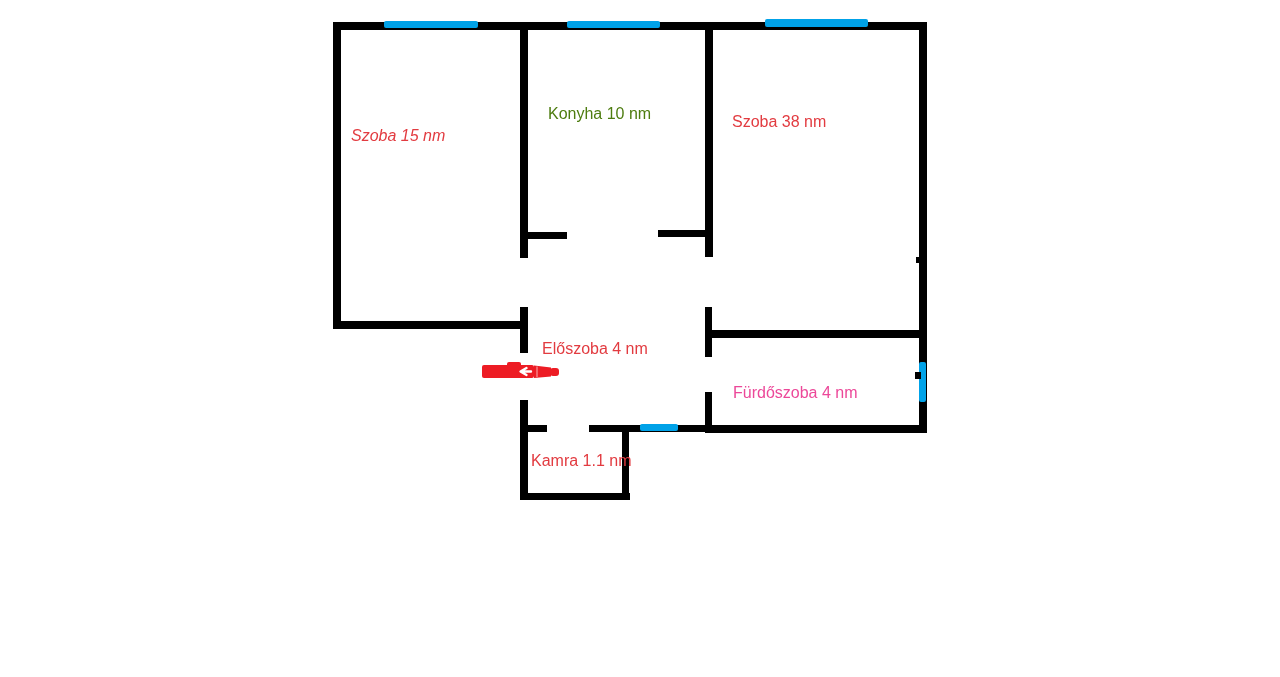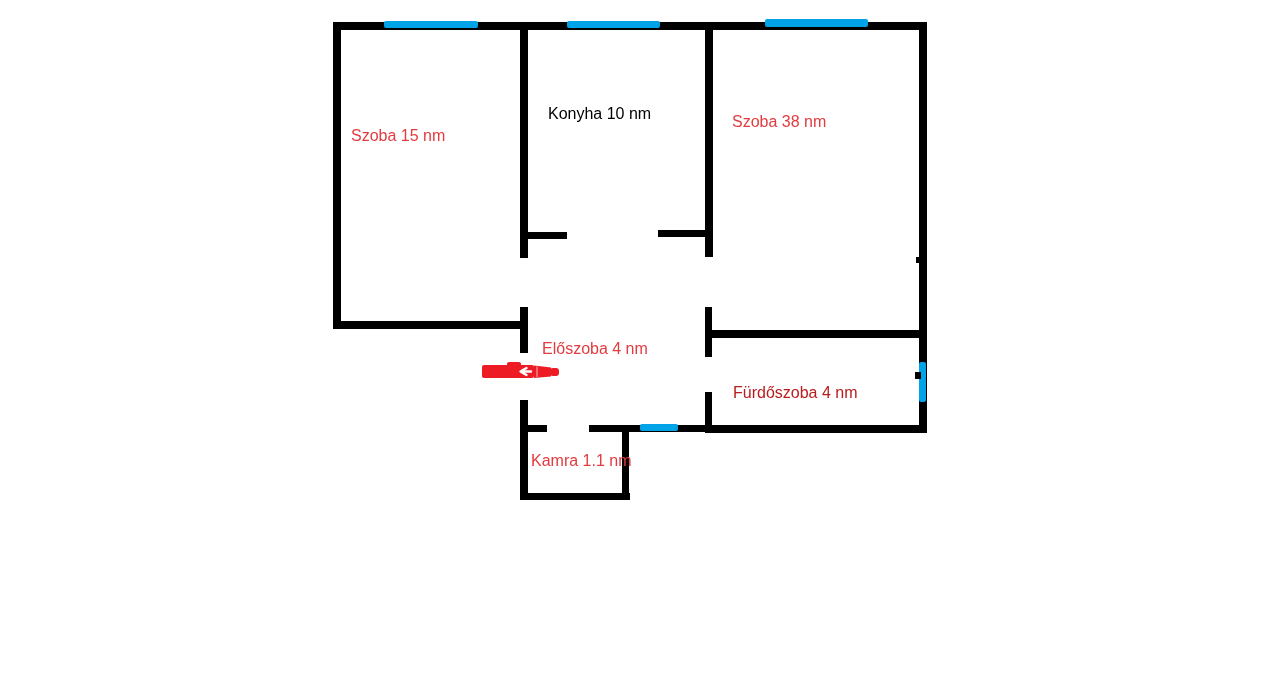--- a/index.html
+++ b/index.html
@@ -65,25 +65,25 @@
       <div class="wall" style="left: 705px; top: 425px; width: 222px; height: 8px; background: rgb(0, 0, 0);"></div>
       <div class="window-seg" style="left: 384px; top: 21px; width: 94px; height: 7px; background: rgb(0, 162, 232);"></div>
       <div class="window-seg" style="left: 567px; top: 21px; width: 93px; height: 7px; background: rgb(0, 162, 232);"></div>
       <div class="window-seg" style="left: 765px; top: 19px; width: 103px; height: 8px; background: rgb(0, 162, 232);"></div>
       <div class="window-seg" style="left: 919px; top: 362px; width: 7px; height: 40px; background: rgb(0, 162, 232);"></div>
       <div class="window-seg" style="left: 640px; top: 424px; width: 38px; height: 7px; background: rgb(0, 162, 232);"></div>
       <div class="wall-mark" style="left: 916px; top: 257px; width: 5px; height: 6px; background: rgb(0, 0, 0);"></div>
       <div class="wall-mark" style="left: 915px; top: 372px; width: 6px; height: 7px; background: rgb(0, 0, 0);"></div>
     </div>
 
-  <div class="room-label" style="left: 351px; top: 127px; color: rgb(226, 59, 64);">Szoba 15 nm</div>
-  <div class="room-label" style="left: 548px; top: 105px; color: #000000;">Konyha 10 nm</div>
+  <div class="room-label" style="left: 351px; top: 127px; color: rgb(226, 59, 64); font-style: italic;">Szoba 15 nm</div>
+  <div class="room-label" style="left: 548px; top: 105px; color: #4d7c0f;">Konyha 10 nm</div>
   <div class="room-label" style="left: 732px; top: 113px; color: rgb(226, 59, 64);">Szoba 38 nm</div>
   <div class="room-label" style="left: 542px; top: 340px; color: rgb(226, 59, 64);">Előszoba 4 nm</div>
-  <div class="room-label" style="left: 733px; top: 384px; color: #b91c1c;">Fürdőszoba 4 nm</div>
+  <div class="room-label" style="left: 733px; top: 384px; color: #ec4899;">Fürdőszoba 4 nm</div>
   <div class="room-label" style="left: 531px; top: 452px; color: rgb(226, 59, 64);">Kamra 1.1 nm</div>
 
   <svg id="entrance-arrow" width="80" height="20" viewBox="0 0 80 20" style="left: 481px; top: 361px;">
     <g class="arrow-red">
       <rect x="1" y="4" width="52" height="13" rx="2" fill="#ed1c24"></rect>
       <rect x="26" y="1" width="14" height="6" rx="2" fill="#ed1c24"></rect>
       <polygon points="53,4.5 70,6.5 70,15.5 53,17" fill="#ed1c24"></polygon>
       <rect x="69" y="7" width="9" height="8" rx="3" fill="#ed1c24"></rect>
     </g>
     <path class="arrow-chevron" d="M45.5 7 L39.5 10.5 L45.5 14 M40 10.5 H50" fill="none" stroke-width="2.4" stroke-linecap="round" stroke-linejoin="round" stroke="#ffffff"></path>

